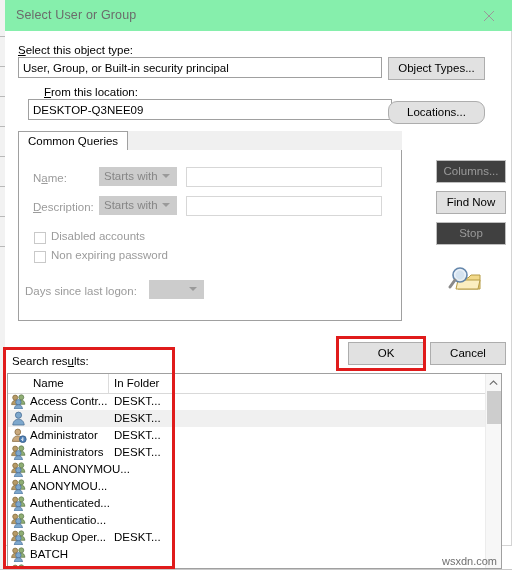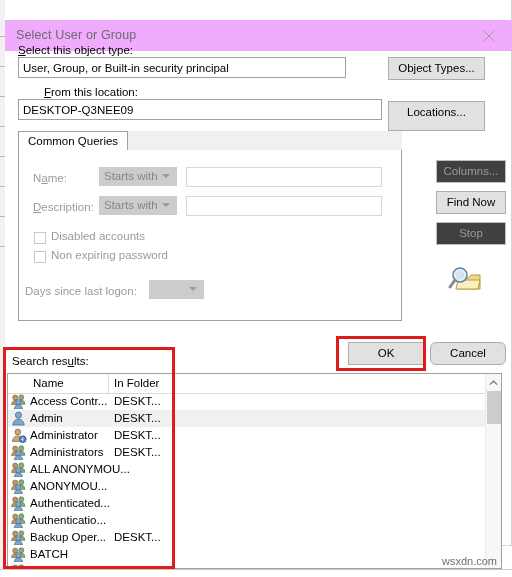--- a/index.html
+++ b/index.html
@@ -43,22 +43,21 @@
     border: 1px solid #d4d4d4;
     border-top: none;
     border-left: none;
     box-sizing: border-box;
   }
 
   #titlebar {
     position: absolute;
     left: 0; top: 0;
     width: 507px; height: 31px;
-    background: #f0abfc;
-    margin-top: 20px;
+    background: #86efac;
   }
   #title-text {
     position: absolute;
     left: 11px; top: 8px;
     font-size: 12.5px;
     color: #6b6b6b;
     letter-spacing: .15px;
   }
   #close-btn {
     position: absolute;
@@ -98,26 +97,26 @@
     font-size: 11.5px;
     color: #000;
     text-align: center;
     line-height: 21px;
     cursor: default;
     white-space: nowrap;
   }
   .btn.disabled { color: #9a9a9a; border-color: #bfbfbf; background:#404040;text-align:center; }
 
   #obj-type-label { left: 13px; top: 44px; }
-  #obj-type-box   { left: 13px; top: 57px; width: 328px; height: 21px; }
+  #obj-type-box   { left: 13px; top: 57px; width: 364px; height: 21px; }
   #object-types-btn { left: 383px; top: 57px; width: 97px; height: 23px; line-height:21px;}
 
   #location-label { left: 13px; top: 86px; padding-left: 26px; }
-  #location-box   { left: 13px; top: 99px; width: 364px; height: 21px; }
-  #locations-btn  { left: 383px; top: 101px; width: 97px; height: 30px; line-height:21px;}
+  #location-box   { left: 23px; top: 99px; width: 364px; height: 21px; }
+  #locations-btn  { left: 383px; top: 101px; width: 97px; height: 23px; line-height:21px;border-radius:9px;}
 
   
   #tab-strip {
     position: absolute;
     left: 13px; top: 131px;
     width: 384px; height: 20px;
   }
   #tab-common {
     position: absolute;
     left: 0; top: 0;
@@ -203,21 +202,21 @@
   #days-combo  { left: 144px; top: 280px; width: 55px; height: 19px; }
 
   
   #columns-btn  { left: 431px; top: 160px; width: 70px; height: 23px; line-height:21px;}
   #findnow-btn  { left: 431px; top: 191px; width: 70px; height: 23px; line-height:21px;}
   #stop-btn     { left: 431px; top: 222px; width: 70px; height: 23px; line-height:21px;}
   #search-icon-deco { position: absolute; left: 443px; top: 266px; }
 
   
   #ok-btn     { left: 343px; top: 342px; width: 76px; height: 23px; line-height:21px;}
-  #cancel-btn { left: 425px; top: 342px; width: 76px; height: 23px; line-height:21px;border-radius:6px;}
+  #cancel-btn { left: 425px; top: 342px; width: 76px; height: 23px; line-height:21px;}
 
   
   #results-label { left: 12px; top: 355px; }
 
   #results-list {
     position: absolute;
     left: 7px; top: 373px;
     width: 495px; height: 196px;
     background: #ffffff;
     border: 1px solid #a0a0a0;

